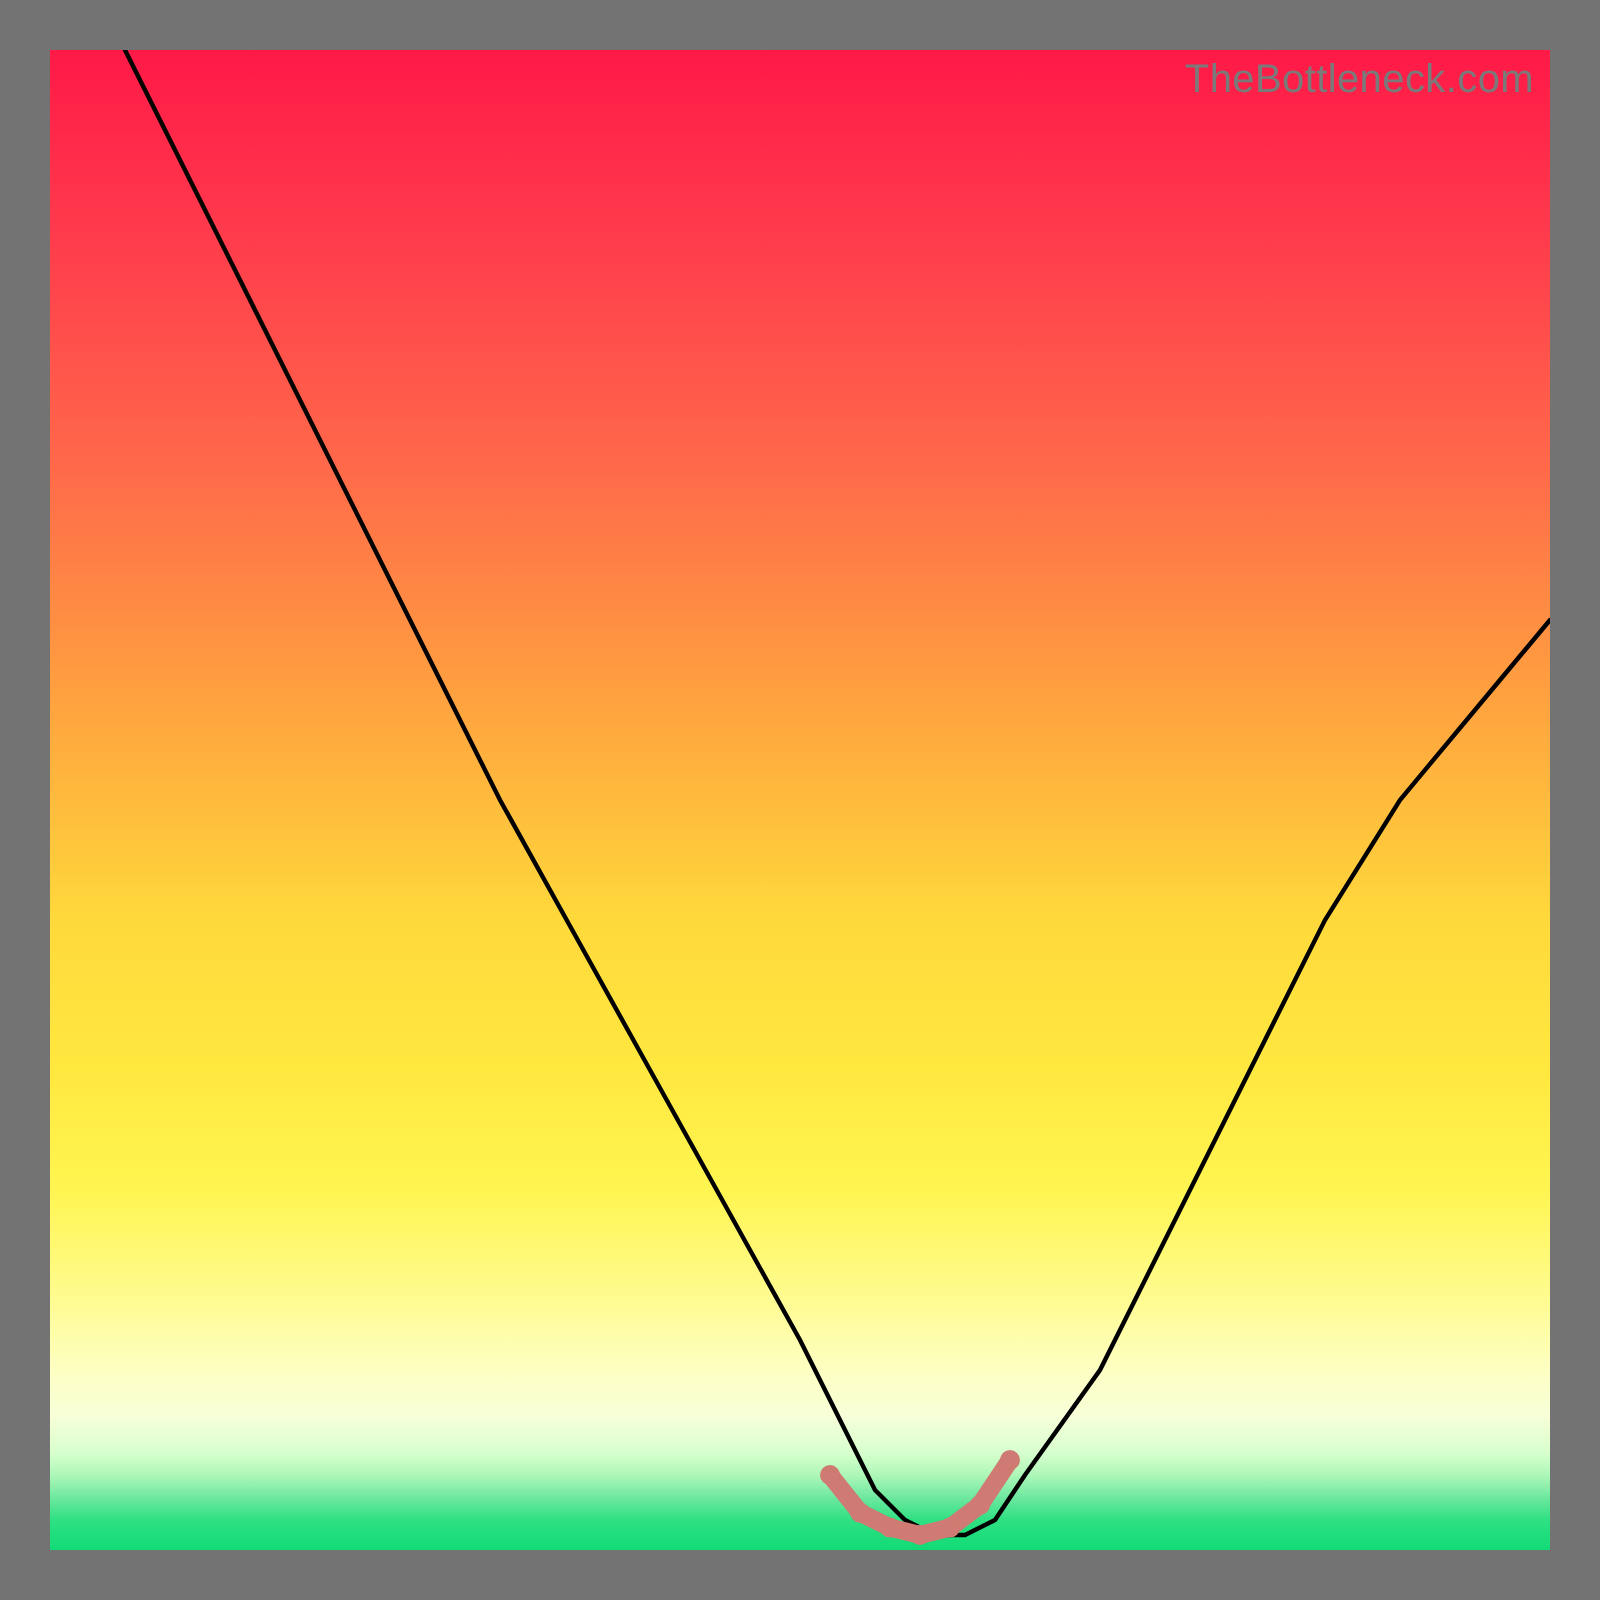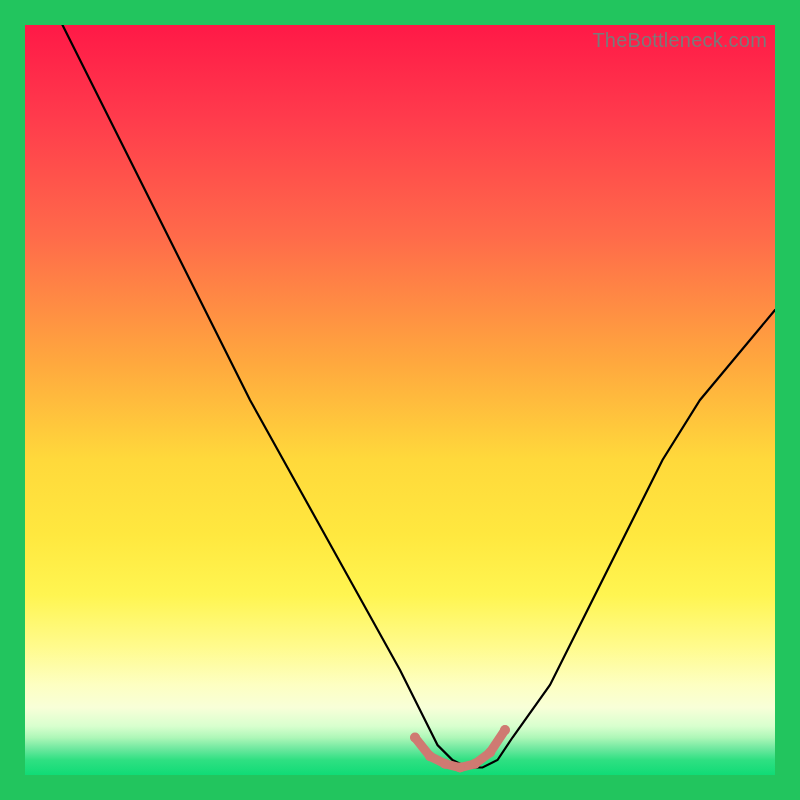--- a/index.html
+++ b/index.html
@@ -8,21 +8,21 @@
     width: 800px;
     height: 800px;
     background: #000;
     overflow: hidden;
     font-family: Arial, Helvetica, sans-serif;
   }
   .frame {
     position: relative;
     width: 800px;
     height: 800px;
-    background: #22c55e;
+    background: #737373;
   }
   .plot-area {
     position: absolute;
     left: 25px;
     top: 25px;
     width: 750px;
     height: 750px;
     
     background: linear-gradient(
       to bottom,

